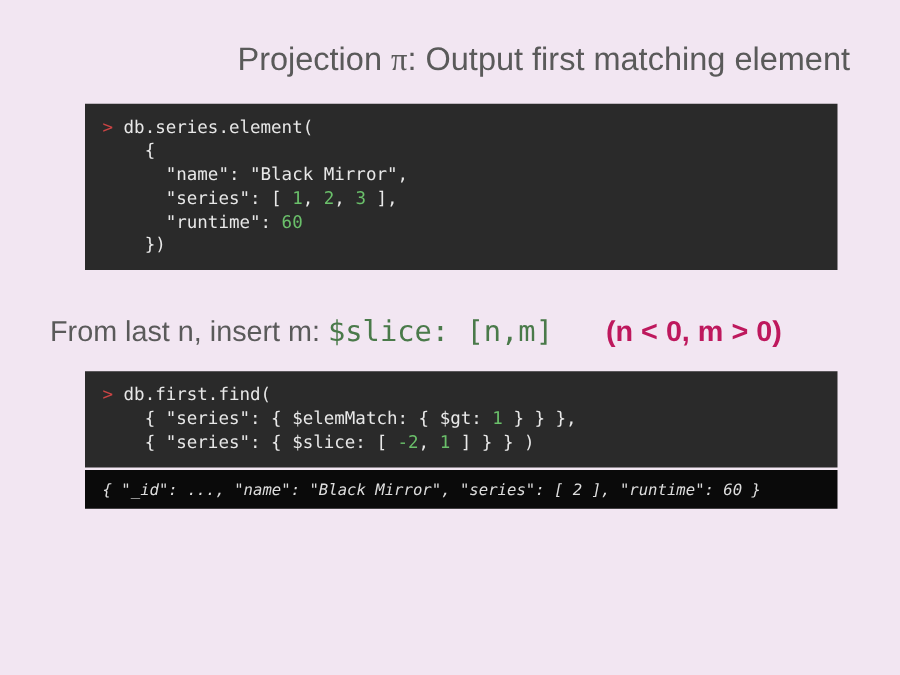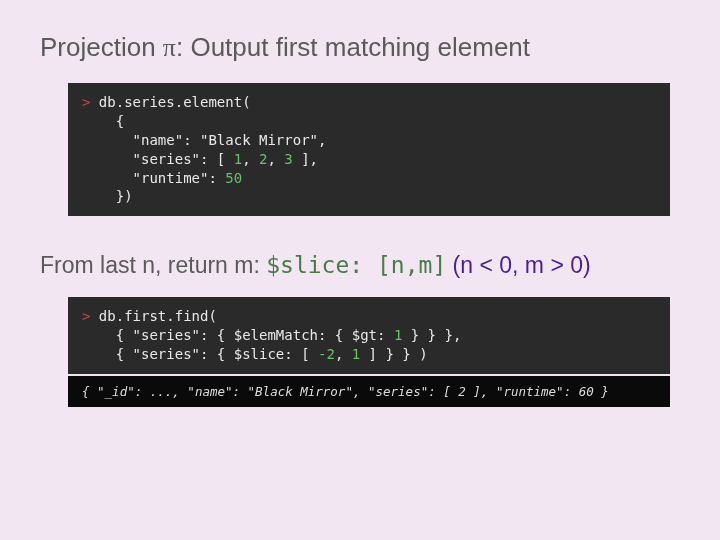--- a/index.html
+++ b/index.html
@@ -9,20 +9,21 @@
     background: #f2e6f2;
     font-family: 'Segoe UI', Arial, sans-serif;
     padding: 32px 40px 20px 40px;
     overflow: hidden;
   }
   .title {
     font-size: 26px;
     font-weight: 300;
     color: #5a5a5a;
     margin-bottom: 20px;
+    text-align: right;
   }
   .title .pi {
     font-family: 'Times New Roman', serif;
     font-weight: normal;
   }
   .code-block {
     background: #2a2a2a;
     color: #e8e8e8;
     font-family: 'Consolas', 'Monaco', monospace;
     font-size: 14px;
@@ -37,22 +38,23 @@
     font-size: 23px;
     font-weight: 300;
     color: #5a5a5a;
     margin: 36px 0 18px 0;
   }
   .slice-key {
     font-family: 'Consolas', 'Monaco', monospace;
     color: #4a7a4a;
   }
   .slice-args {
-    color: #4c1d95;
-    font-weight: 400;
+    color: #be185d;
+    font-weight: 700;
+    margin-left: 36px;
   }
   .result-block {
     background: #0a0a0a;
     color: #dddddd;
     font-family: 'Consolas', 'Monaco', monospace;
     font-size: 12.5px;
     font-style: italic;
     padding: 8px 14px;
     margin: 2px 10px 0 28px;
     white-space: pre;
@@ -62,24 +64,24 @@
 <body>
 
 <div class="title">
   <span>Projection </span><span class="pi">π</span><span>: Output first matching element</span>
 </div>
 
 <div class="code-block"><span class="prompt">&gt;</span><span> db.series.element(</span>
 <span>    {</span>
 <span>      "name": "Black Mirror",</span>
 <span>      "series": [ </span><span class="num">1</span><span>, </span><span class="num">2</span><span>, </span><span class="num">3</span><span> ],</span>
-<span>      "runtime": </span><span class="num">50</span>
+<span>      "runtime": </span><span class="num">60</span>
 <span>    })</span></div>
 
 <div class="subtitle">
-  <span>From last n, return m:   </span><span class="slice-key">$slice: [n,m]</span><span class="slice-args"> (n &lt; 0, m &gt; 0)</span>
+  <span>From last n, insert m:   </span><span class="slice-key">$slice: [n,m]</span><span class="slice-args"> (n &lt; 0, m &gt; 0)</span>
 </div>
 
 <div class="code-block"><span class="prompt">&gt;</span><span> db.first.find(</span>
 <span>    { "series": { $elemMatch: { $gt: </span><span class="num">1</span><span> } } },</span>
 <span>    { "series": { $slice: [ </span><span class="num">-2</span><span>, </span><span class="num">1</span><span> ] } } )</span></div>
 
 <div class="result-block"><span>{ "_id": ..., "name": "Black Mirror", "series": [ 2 ], "runtime": 60 }</span></div>
 
 </body></html>

